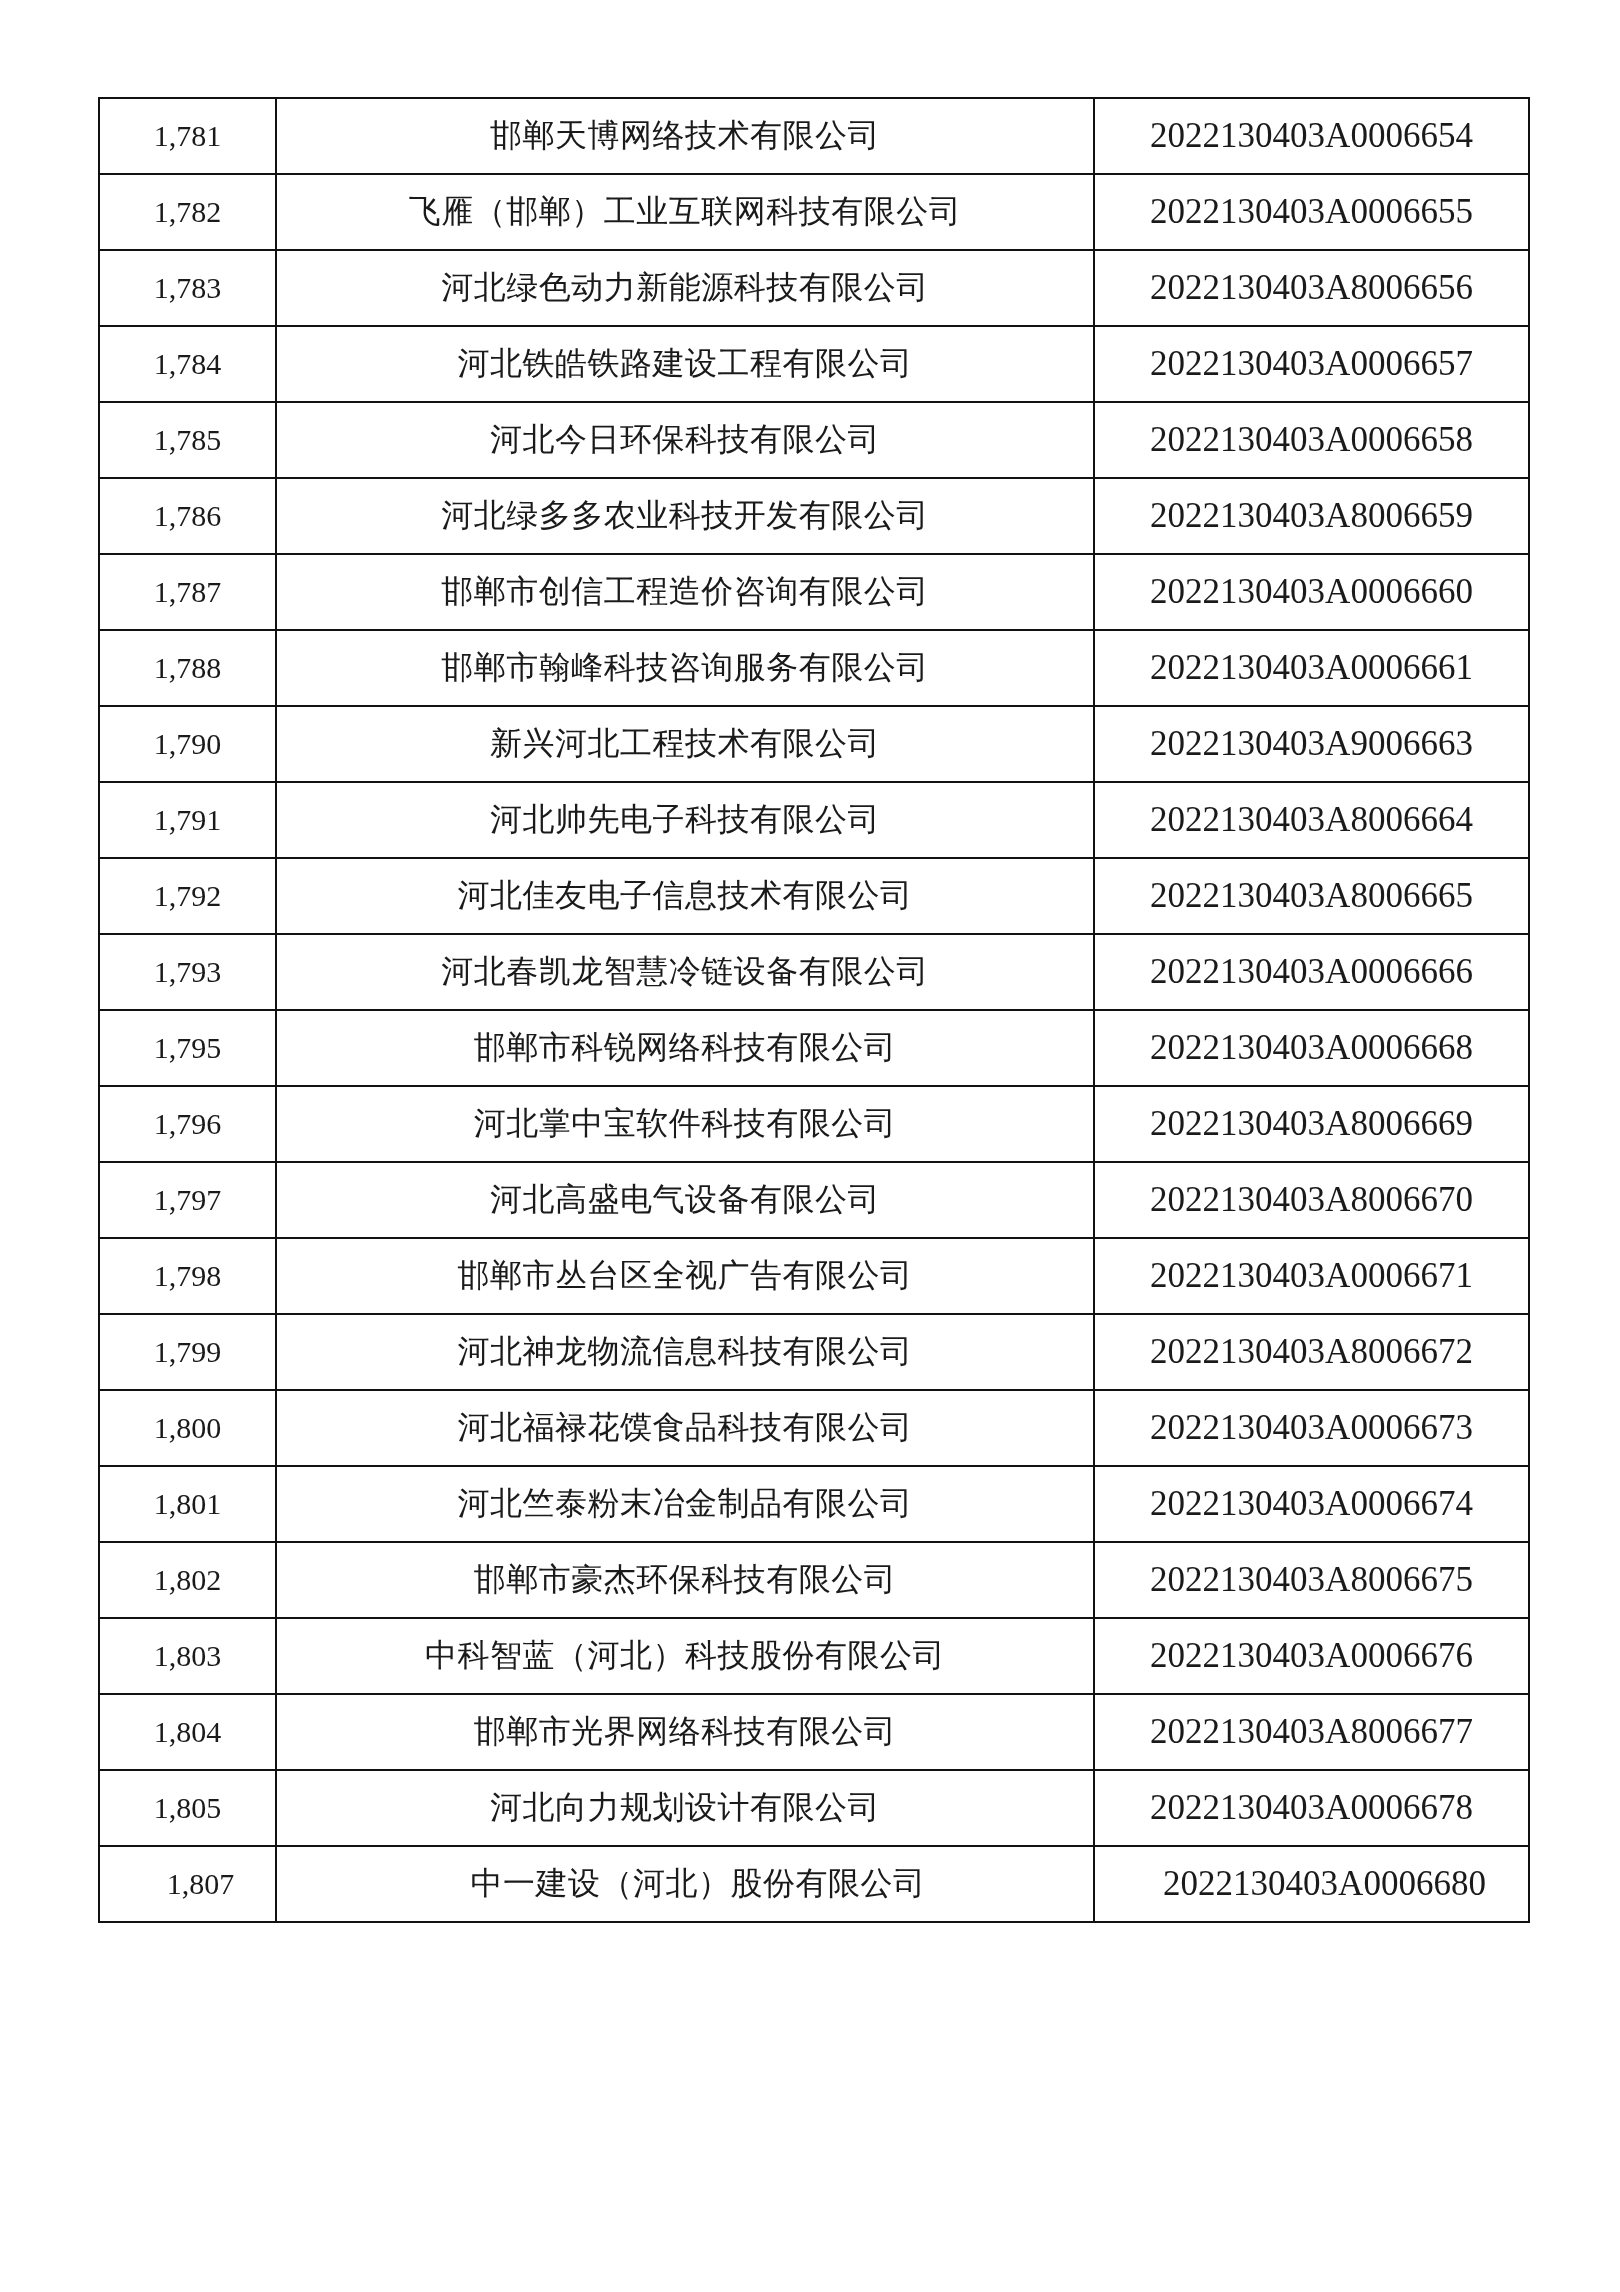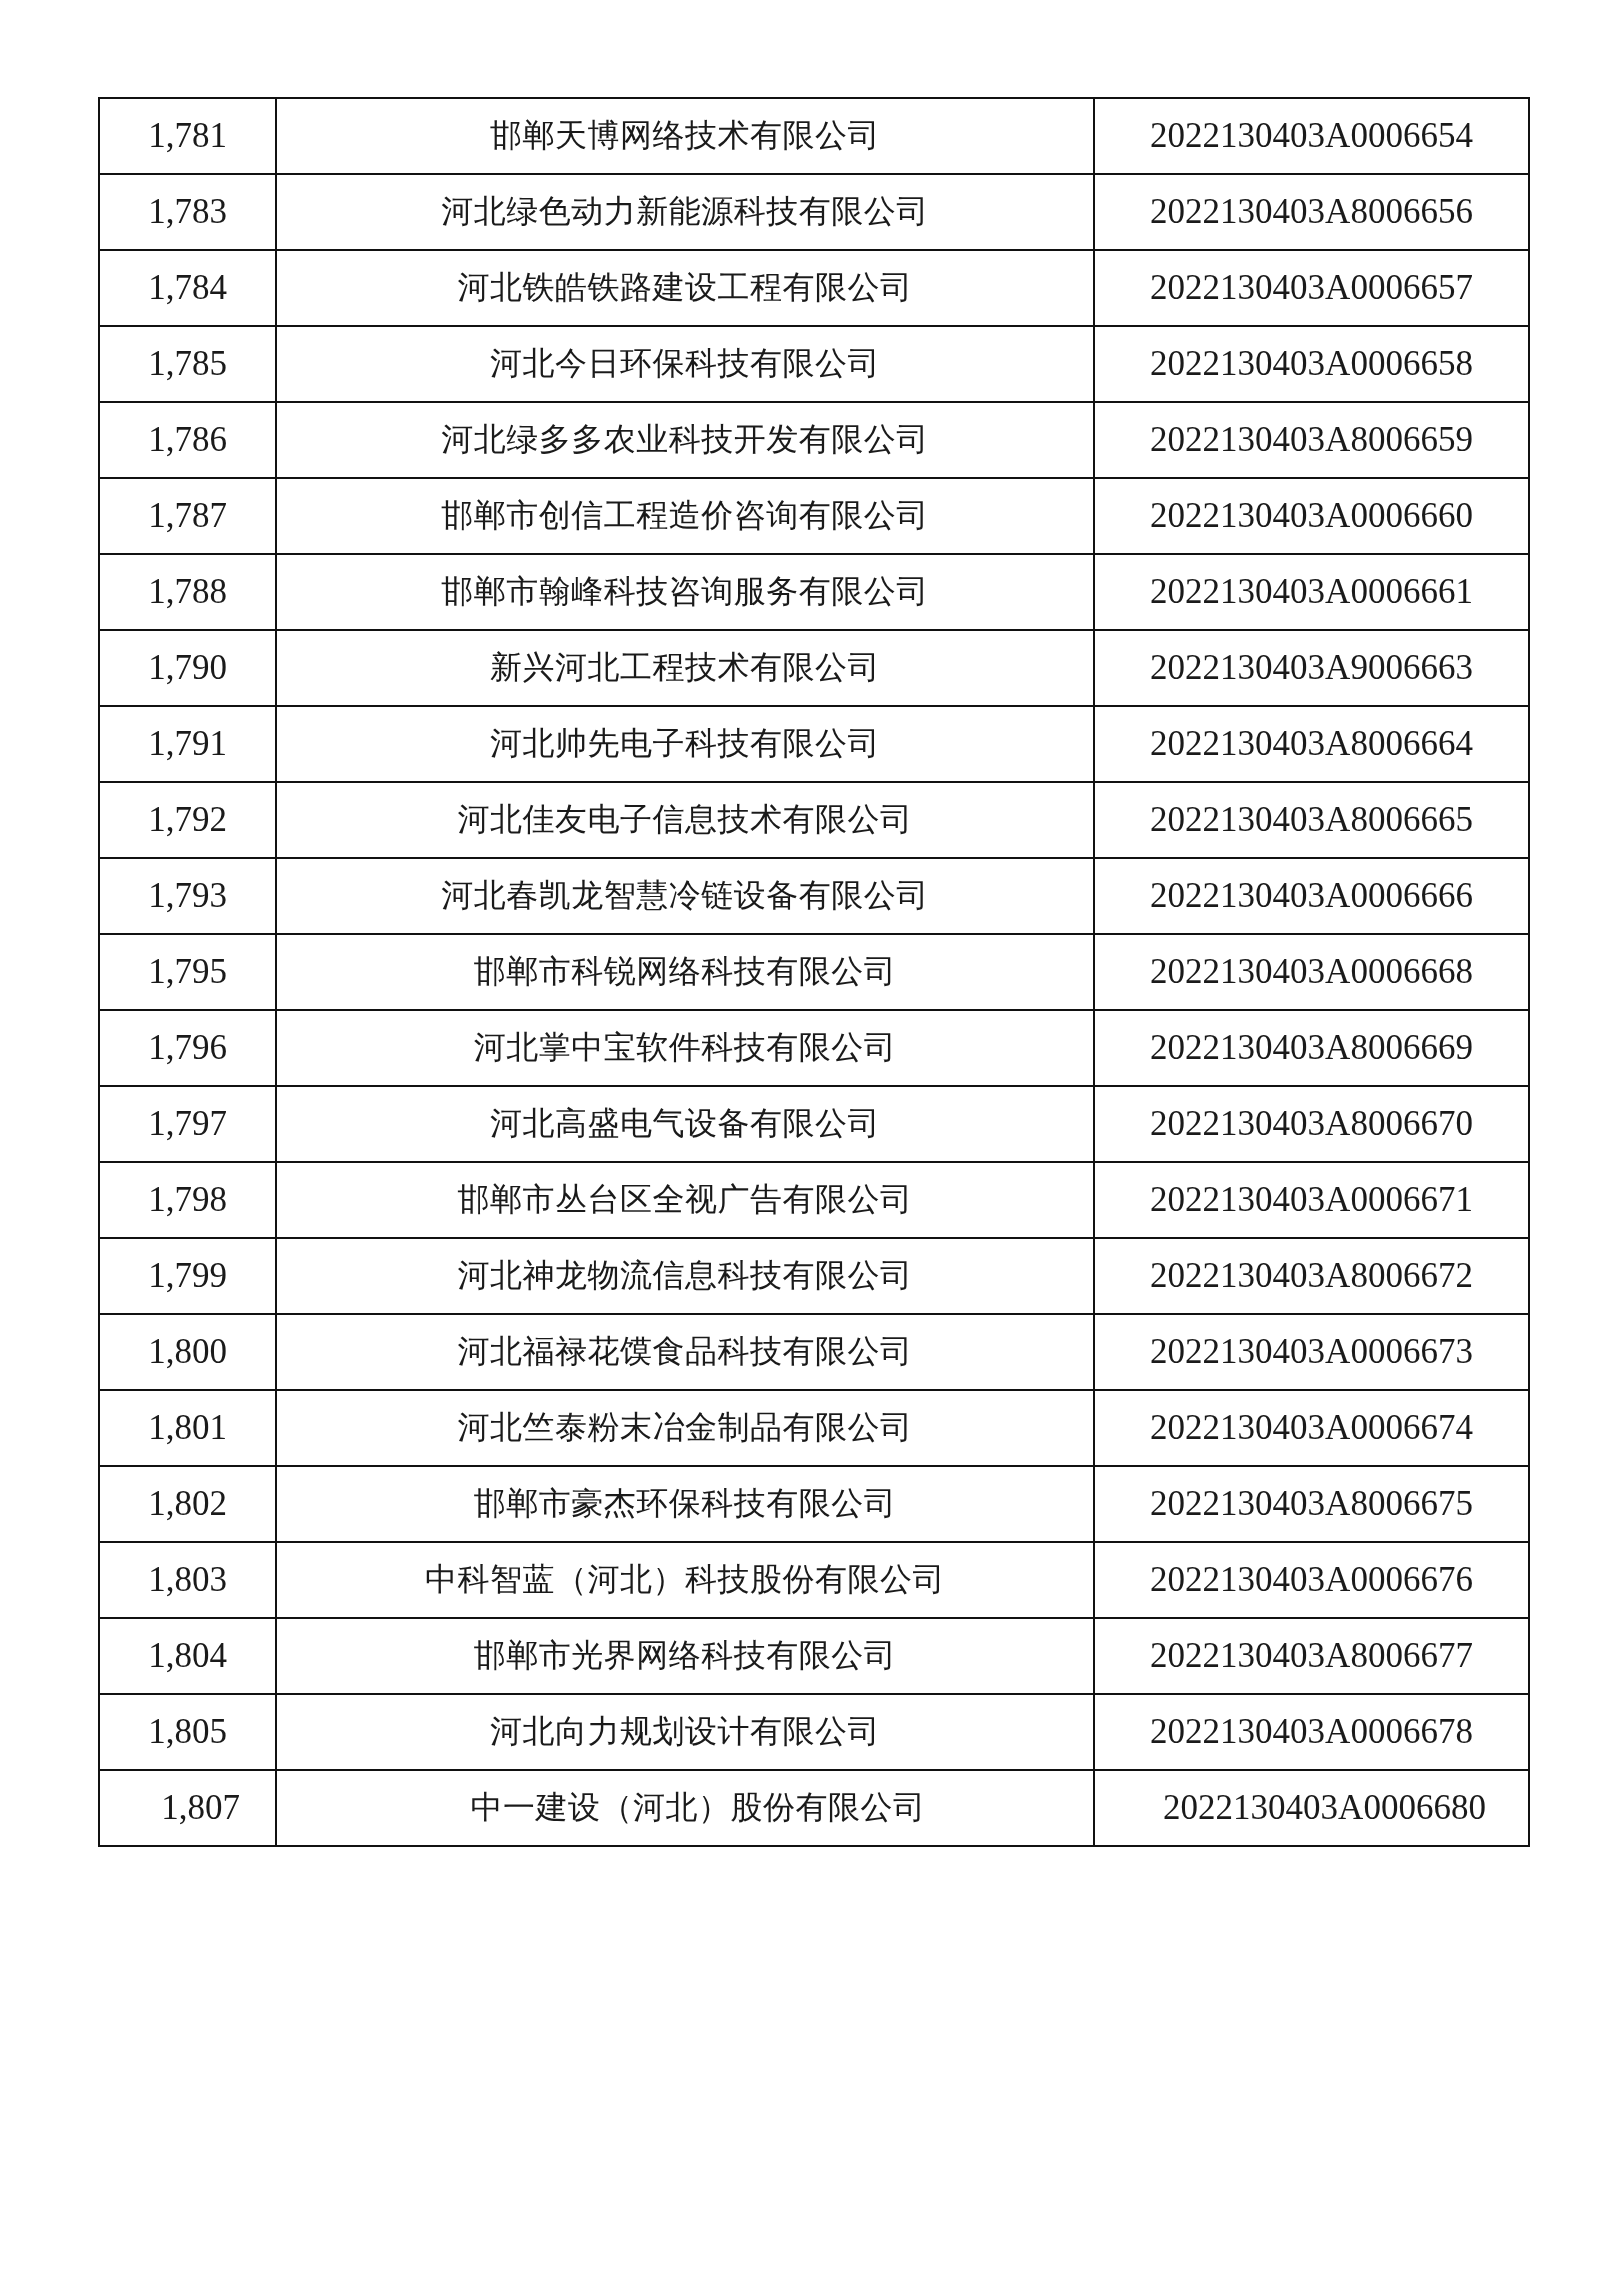--- a/index.html
+++ b/index.html
@@ -3,35 +3,40 @@
   <meta charset="utf-8">
   <style>
     html, body { margin: 0; padding: 0; background: #ffffff; }
     body { width: 1620px; height: 2293px; position: relative; overflow: hidden;
            font-family: "DejaVu Serif", "Liberation Serif", serif; color: #1a1a1a; }
     .page { position: absolute; left: 0; top: 0; width: 1620px; height: 2293px; background: #fff; }
     table.registry { position: absolute; left: 98px; top: 97px; width: 1429px;
       border-collapse: collapse; table-layout: fixed; }
     table.registry td { height: 74px; border: 2px solid #111; border-top-width: 2.9px;
       text-align: center; vertical-align: middle; padding: 0; font-size: 29px; white-space: nowrap; }
-    table.registry td.c1 { width: 175px; font-family: "Liberation Serif", "DejaVu Serif", serif; font-size: 35px; letter-spacing: 0px; }
+    table.registry td.c1 { width: 175px; font-family: "Liberation Serif", "DejaVu Serif", serif; font-size: 30px; letter-spacing: 0px; }
     table.registry td.c2 { width: 816px; font-size: 32px; letter-spacing: 0.5px; }
     table.registry td.c3 { width: 433px; font-family: "Liberation Serif", "DejaVu Serif", serif; font-size: 35px; }
     table.registry tr:last-child td { border-bottom-width: 2.9px; padding-left: 26px; }
   </style>
 </head>
 <body>
 
 <div class="page">
   <table class="registry">
     <tbody id="registry-body">
     <tr>
           <td class="c1">1,781</td>
           <td class="c2">邯郸天博网络技术有限公司</td>
           <td class="c3">2022130403A0006654</td>
+        </tr>
+        <tr>
+          <td class="c1">1,782</td>
+          <td class="c2">飞雁（邯郸）工业互联网科技有限公司</td>
+          <td class="c3">2022130403A0006655</td>
         </tr>
         <tr>
           <td class="c1">1,783</td>
           <td class="c2">河北绿色动力新能源科技有限公司</td>
           <td class="c3">2022130403A8006656</td>
         </tr>
         <tr>
           <td class="c1">1,784</td>
           <td class="c2">河北铁皓铁路建设工程有限公司</td>
           <td class="c3">2022130403A0006657</td>

